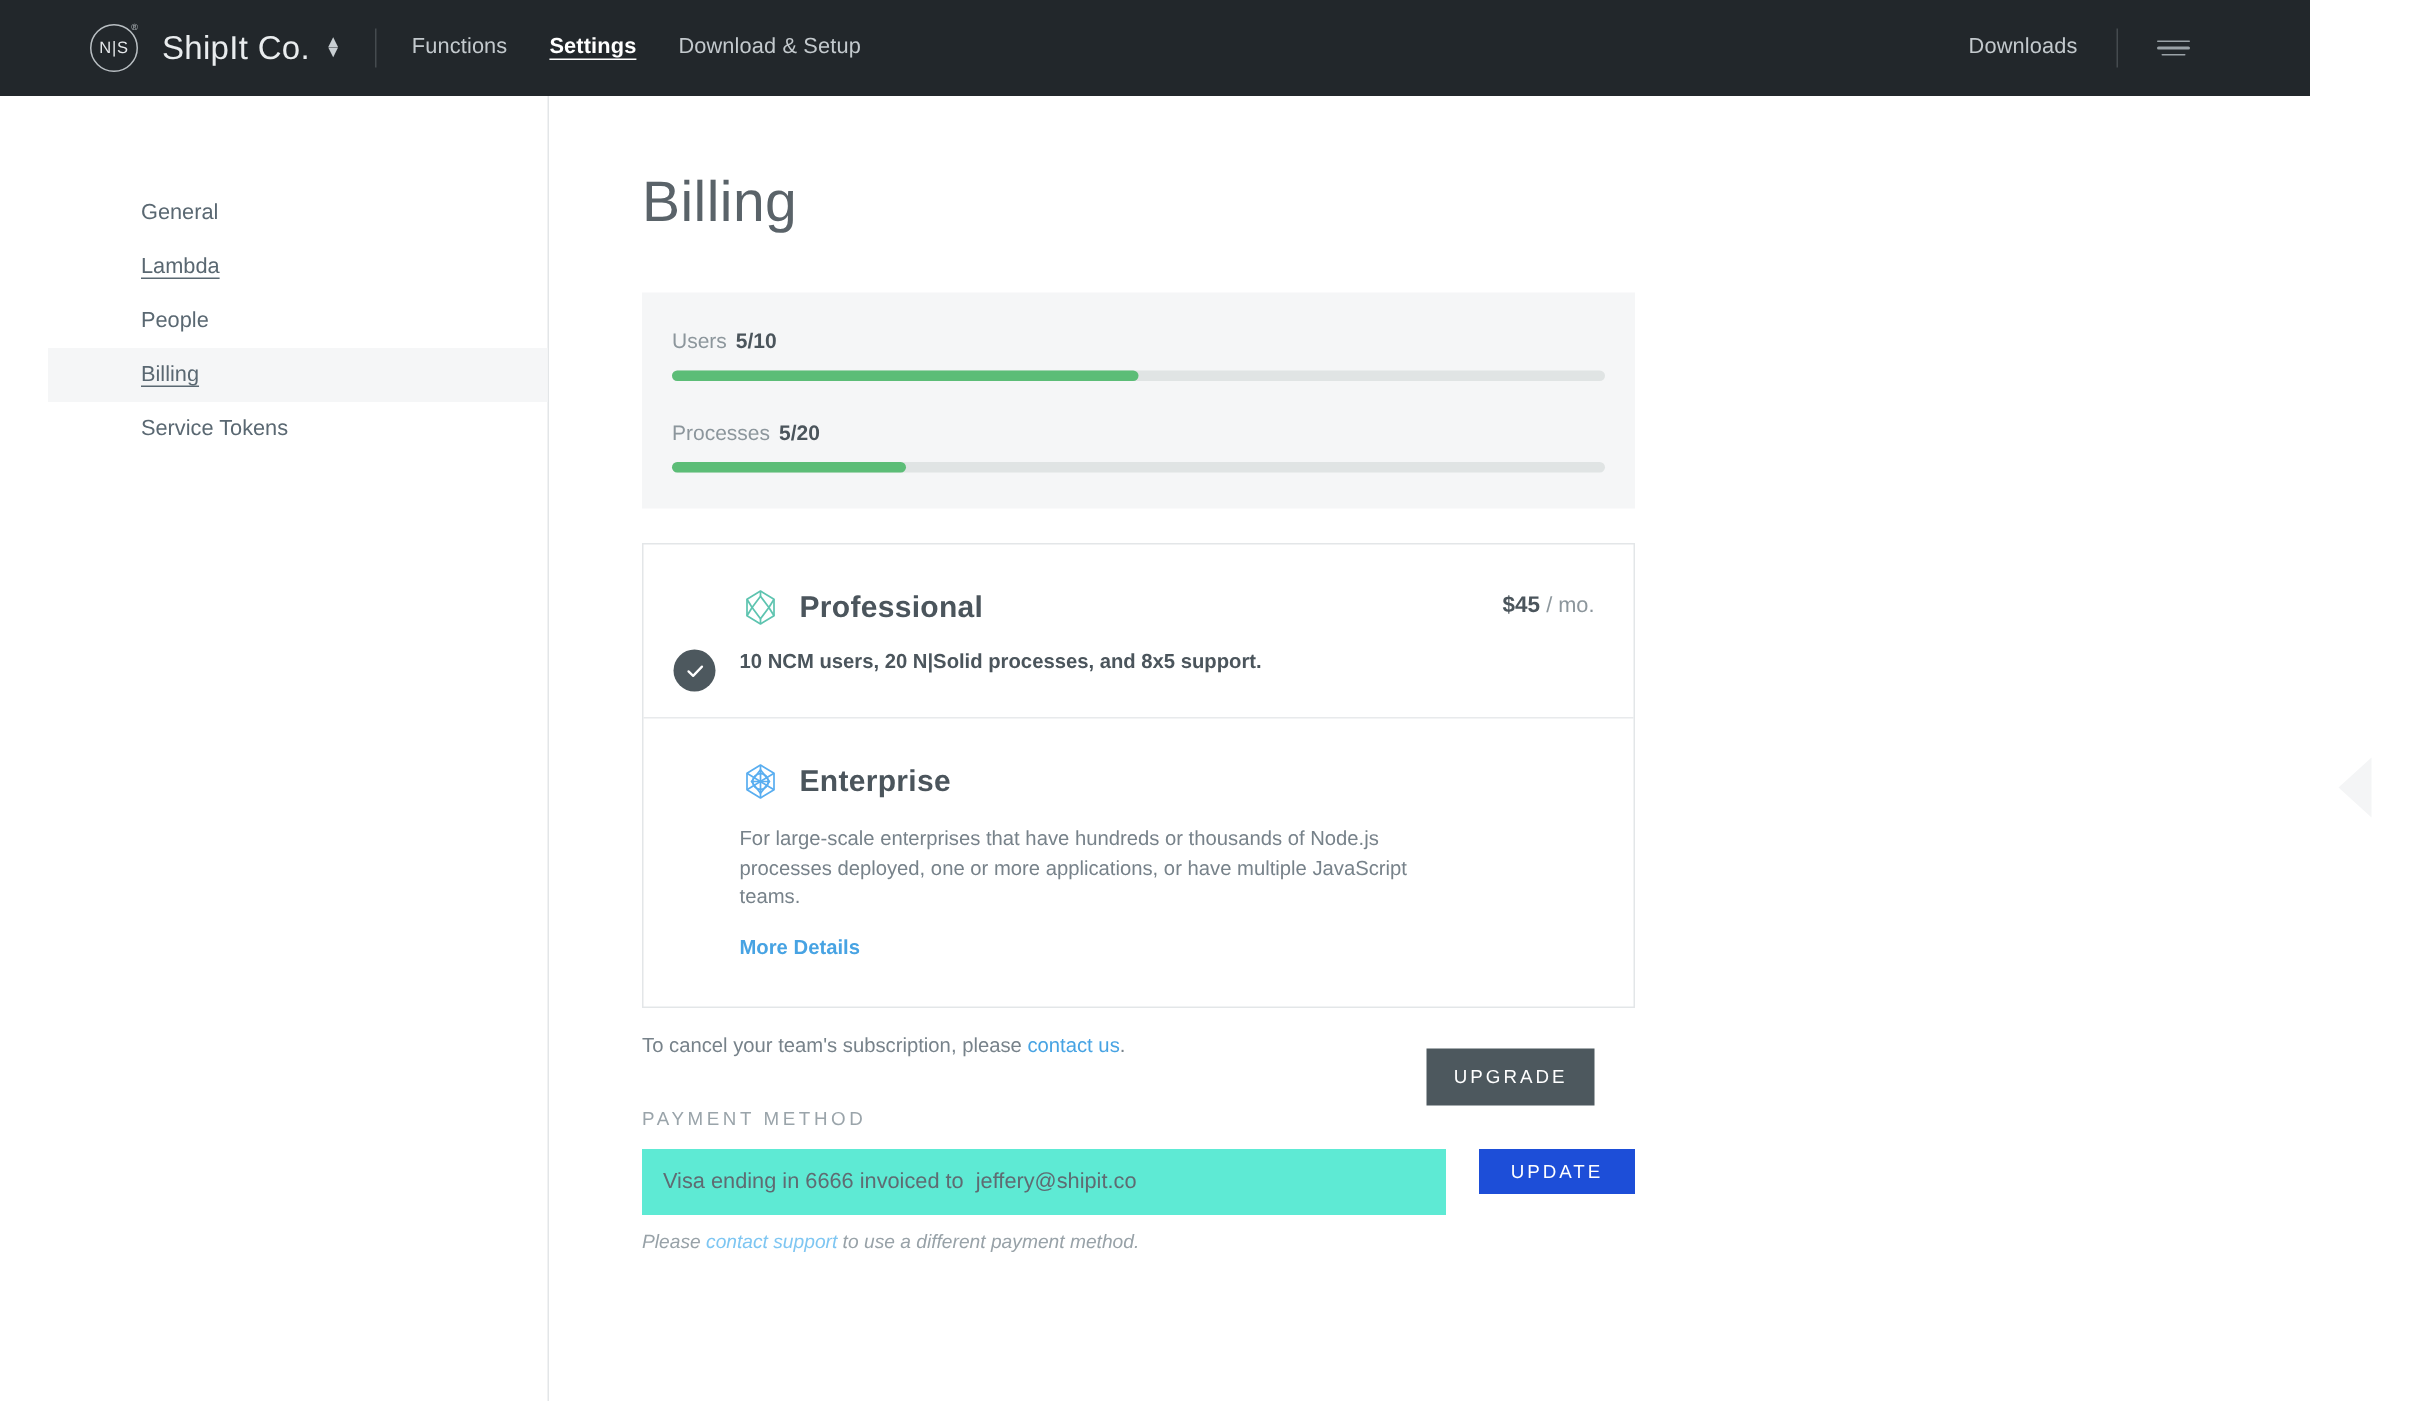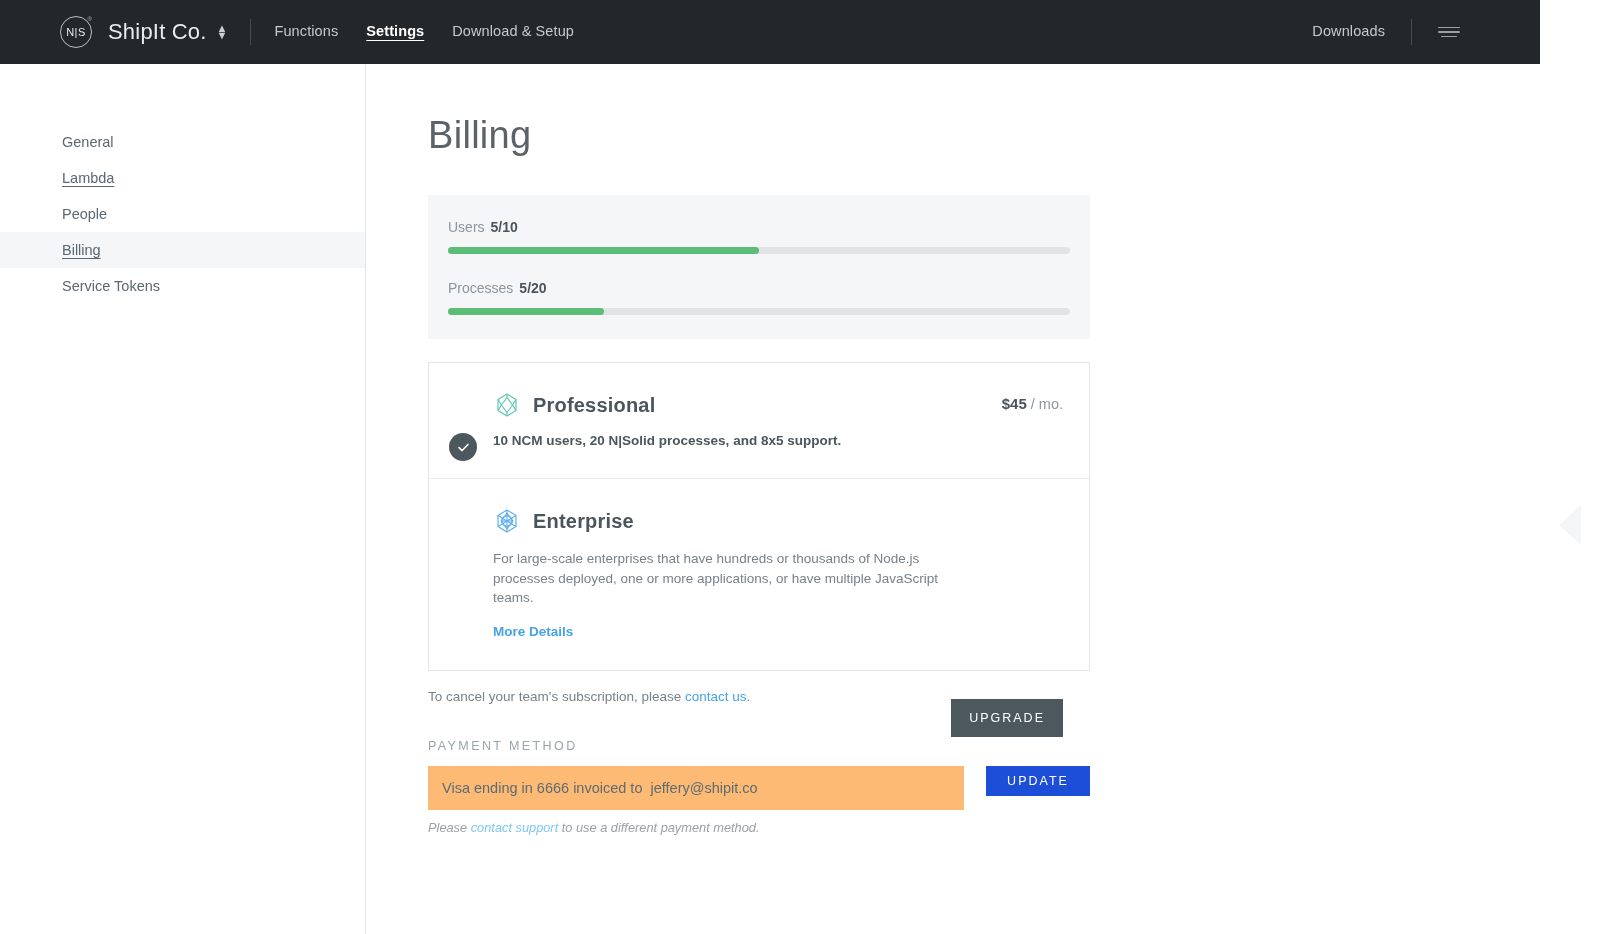--- a/index.html
+++ b/index.html
@@ -66,21 +66,21 @@
     position:absolute; left: 337px; top: 64px;
     width: 0; height: 0;
     border-left: 11px solid transparent;
     border-right: 11px solid transparent;
     border-top: 10px solid #22272b;
   }
 
   
   .sidebar {
     position:absolute; left:0; top:64px; width:366px; height:870px;
-    background:#ffffff; border-right:1px solid #e3e6e8;
+    background:#ffffff; border-right:1px solid #e3e6e8;padding-left:32px;
   }
   .side-list { margin-top: 60px; }
   .side-item {
     height: 36px; display:flex; align-items:center;
     padding-left: 62px; font-size: 14.5px; color:#5c6b73;
     cursor:pointer; margin-bottom: 0;
   }
   .side-item + .side-item { margin-top: 0; }
   .side-label { font-size:14.5px; color:#5a6872; }
   .side-item.underlined .side-label { text-decoration: underline; text-underline-offset: 3px; }
@@ -148,21 +148,21 @@
   }
   .cancel-note a { color:#47a3e3; text-decoration:none; cursor:pointer; }
 
   
   .pay-label {
     position:absolute; left:62px; top:675px;
     font-size:12.5px; color:#9aa4aa; letter-spacing:2.4px;
   }
   .pay-input {
     position:absolute; left:62px; top:702px;
-    width: 536px; height:44px; background:#fdba74; border:none;
+    width: 536px; height:44px; background:#5eead4; border:none;
     padding: 0 14px; font-size:14.5px; color:#5f6b72;
     font-family:"Liberation Sans", sans-serif;
   }
   .btn-update {
     position:absolute; left:620px; top:702px;
     width:104px; height:30px; background:#1d4ed8; color:#fff; border:none;
     font-size:12.5px; letter-spacing:2px; cursor:pointer;
     font-family:"Liberation Sans", sans-serif;
   }
   .pay-note {

